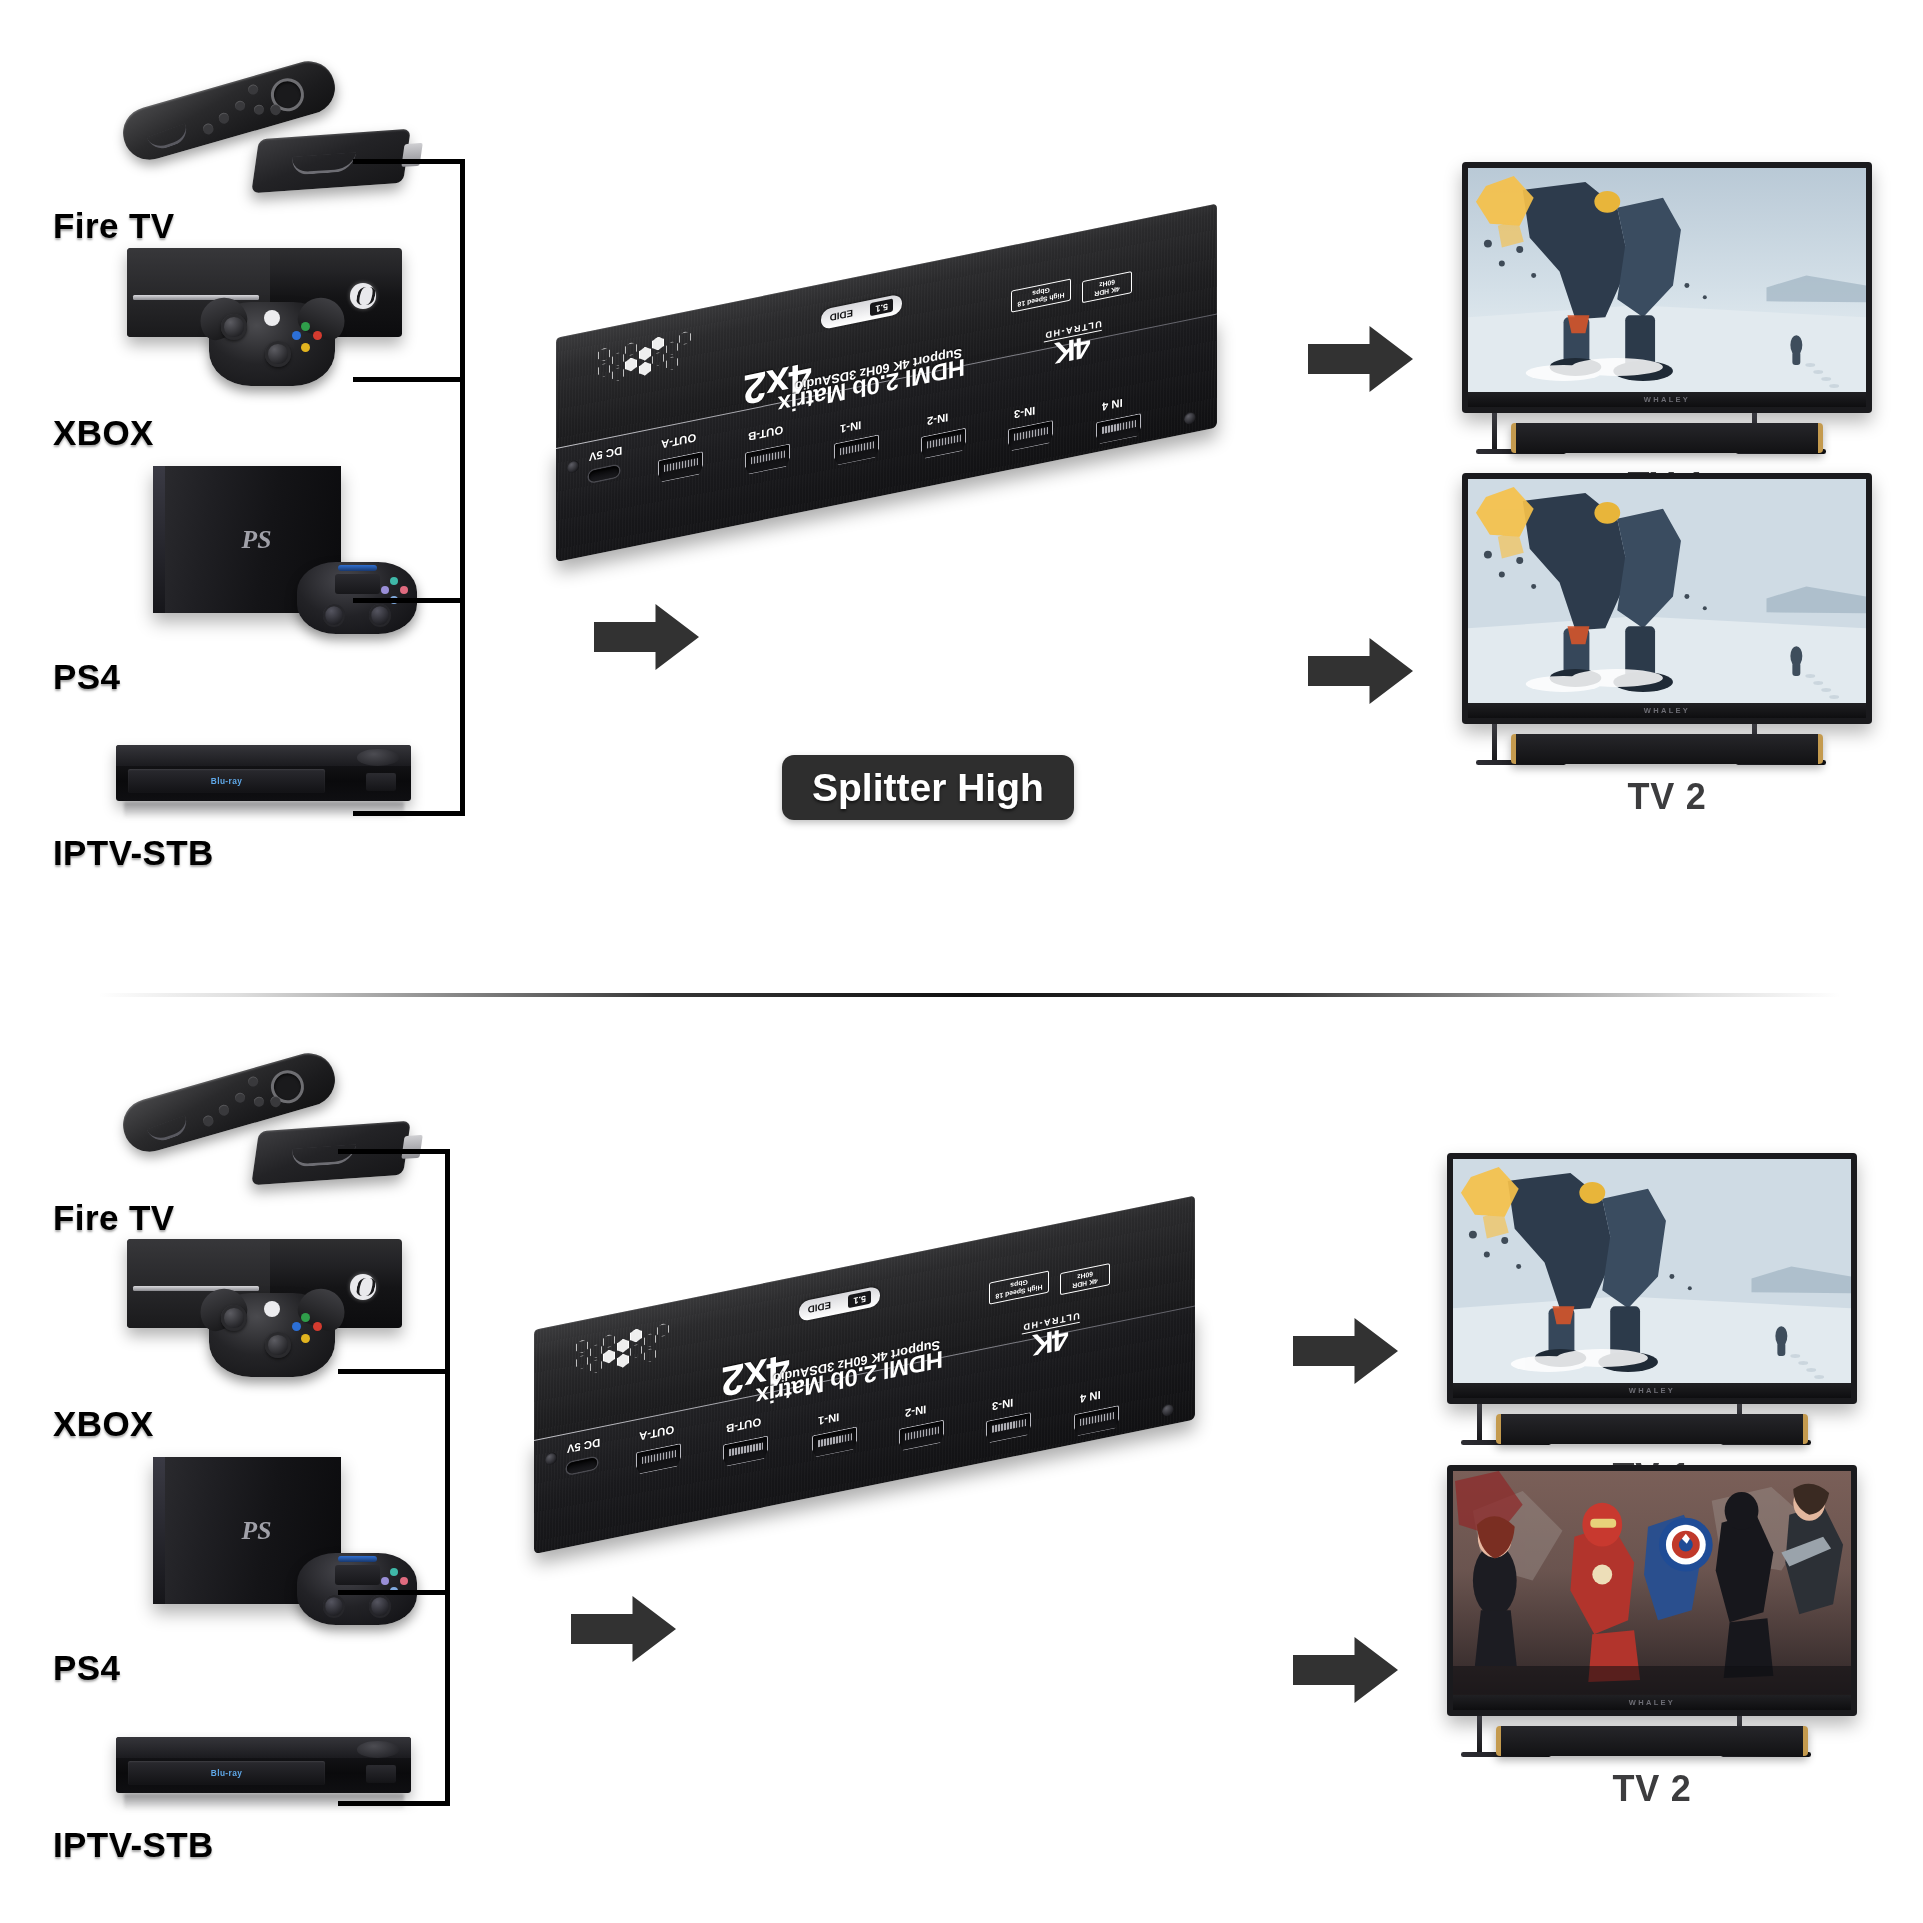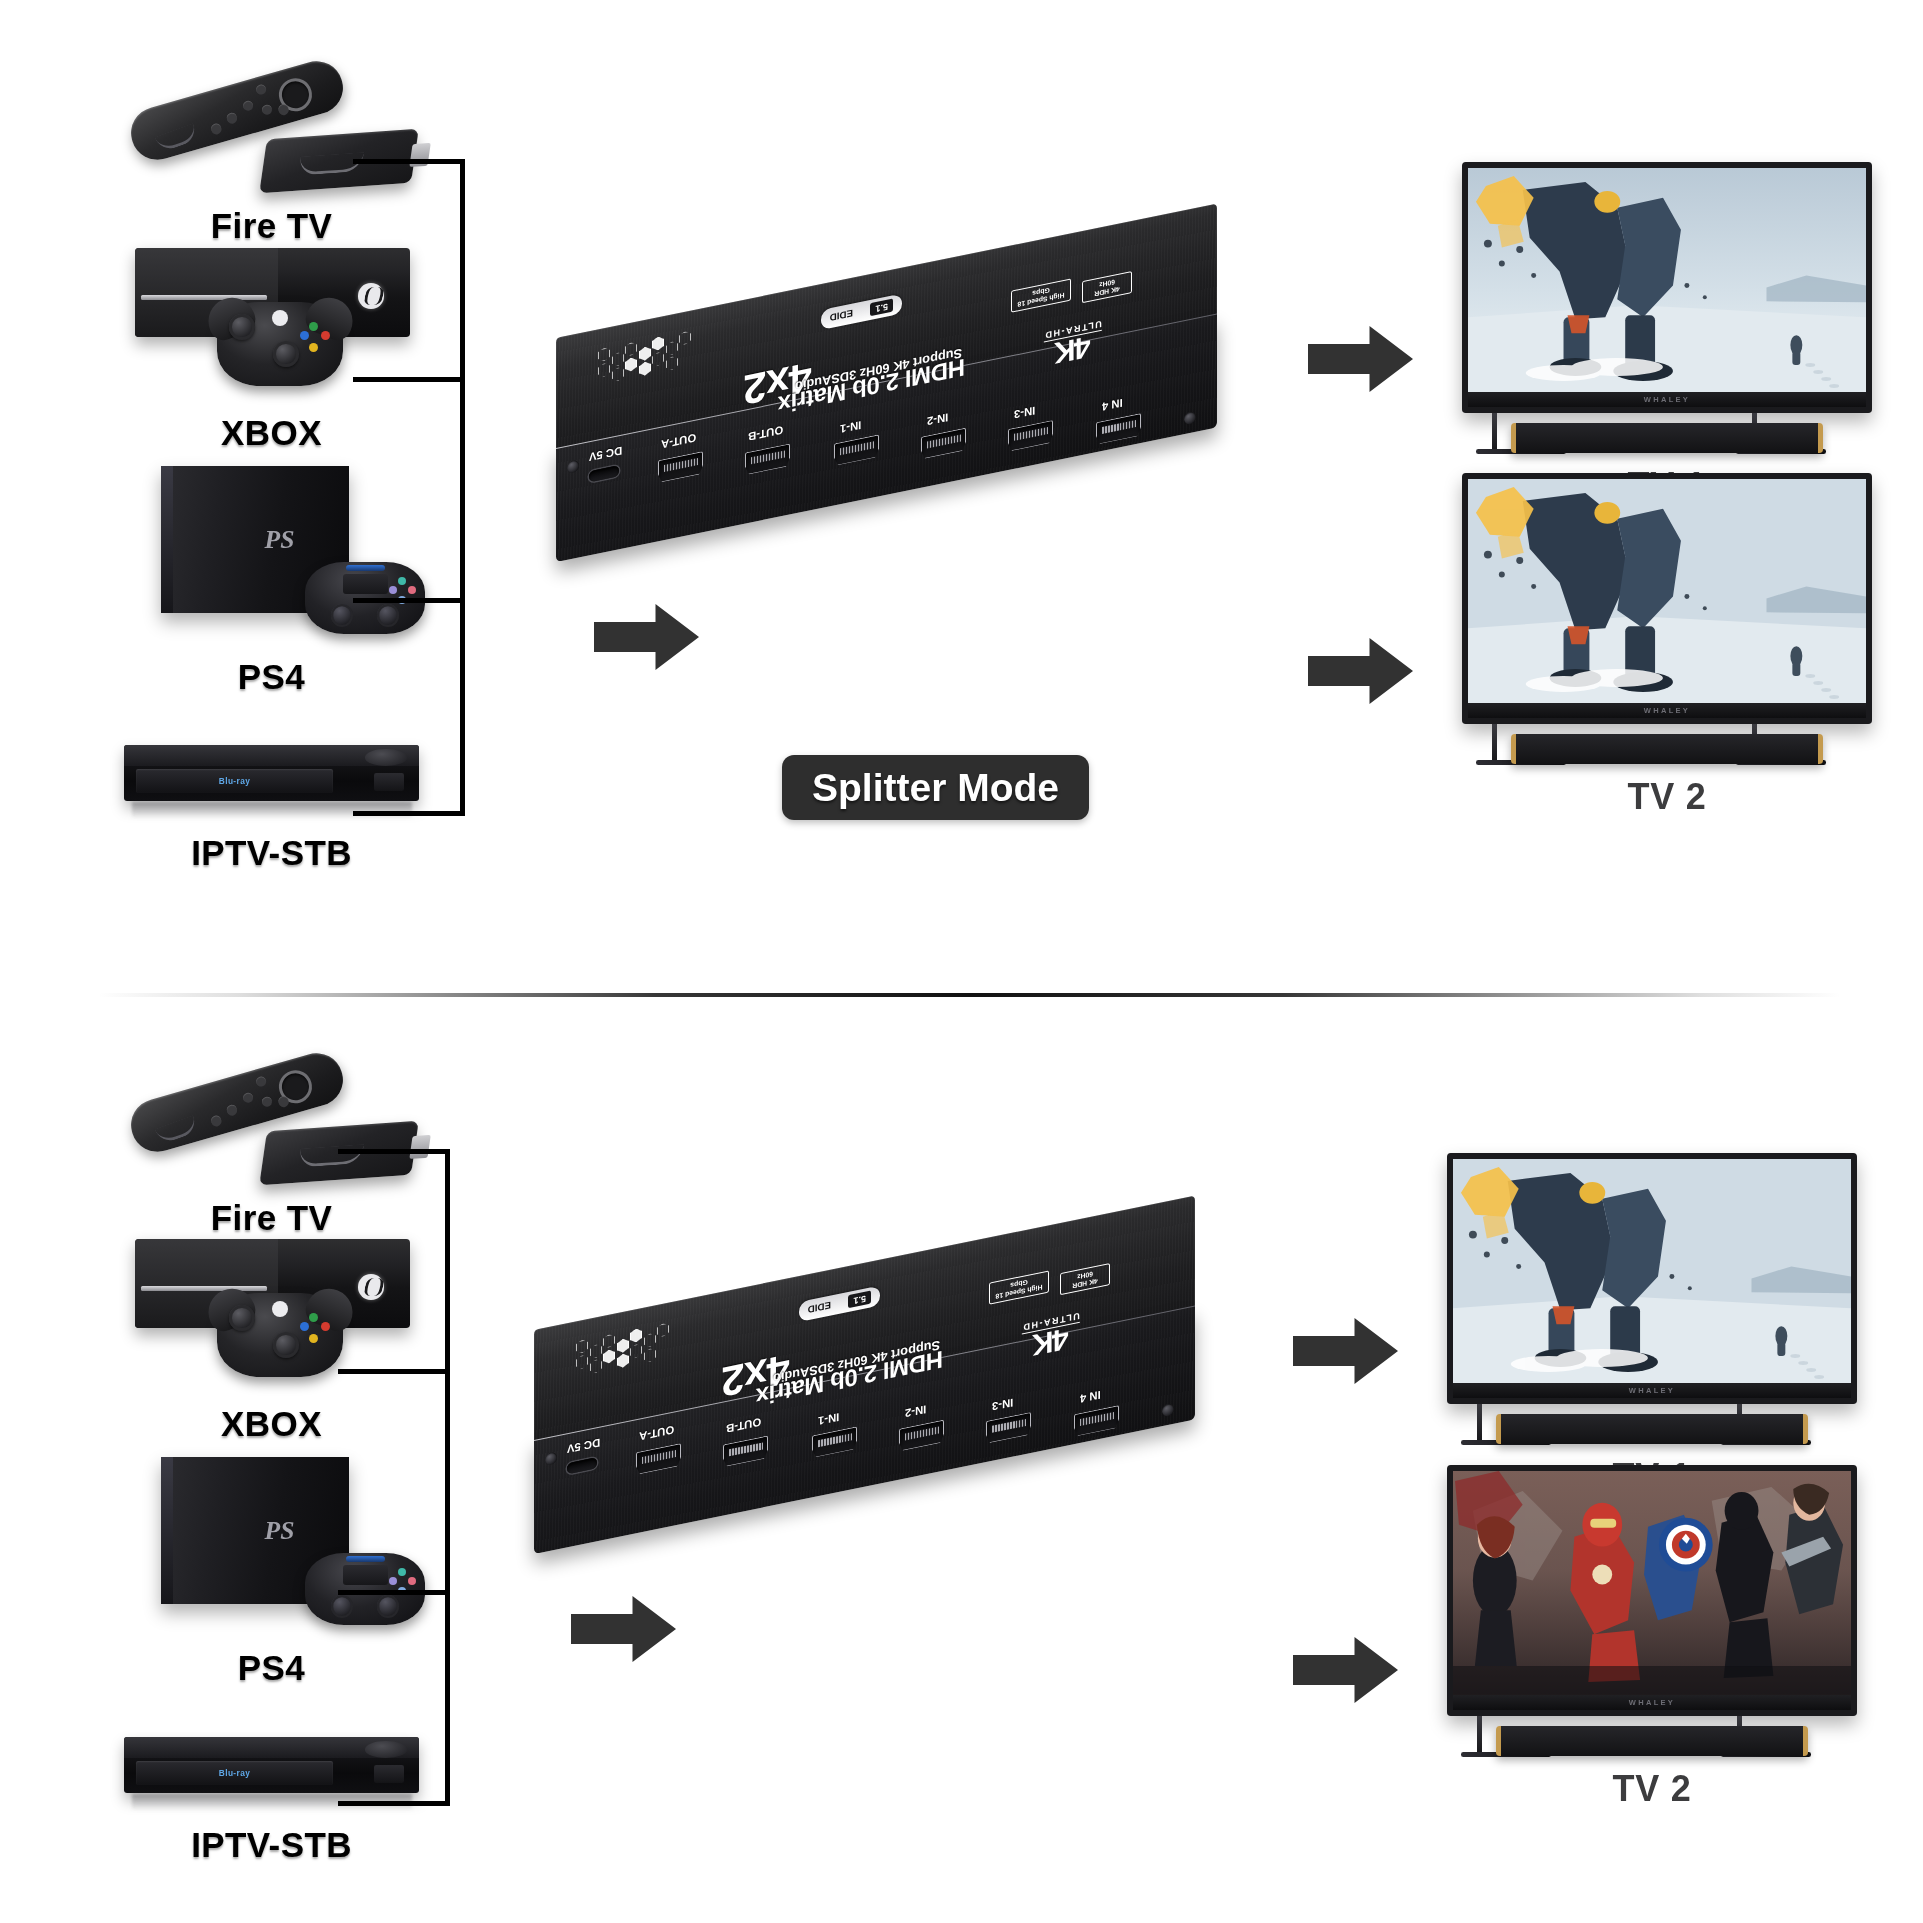--- a/index.html
+++ b/index.html
@@ -10,21 +10,21 @@
   #panel-splitter { top:0; }
   #panel-matrix { top:999px; }
 
   .divider { position:absolute; left:98px; top:993px; width:1743px; height:3.8px;
     background:linear-gradient(to right, rgba(255,255,255,0) 0%, rgba(40,40,40,0.15) 8%,
       rgba(20,20,20,0.85) 32%, #111 50%, rgba(20,20,20,0.85) 68%,
       rgba(40,40,40,0.15) 92%, rgba(255,255,255,0) 100%); }
 
   
   .sources { position:absolute; left:45px; top:30px; width:421px; height:902px; }
-  .source { position:absolute; left:16px; width:421px; text-align:center; }
+  .source { position:absolute; left:8px; width:421px; }
   .source-label { font-size:35px; font-weight:bold; color:#000; letter-spacing:0.4px;
     text-shadow:0 1.5px 2.3px rgba(0,0,0,0.35); margin-top:3px; }
   .dev { position:relative; margin:0 auto; }
 
   
   .firetv { width:293px; height:128px; }
   .ft-remote { position:absolute; left:3px; top:9px; width:218px; height:53px;
     background:linear-gradient(165deg,#4a4a4c 0%, #2a2a2c 38%, #1b1b1d 72%, #121213 100%);
     border-radius:27px/25.6px; transform:rotate(-16deg);
     box-shadow:0 6px 12px rgba(0,0,0,0.35), inset 0 1.5px 1.5px rgba(255,255,255,0.18); }
@@ -384,21 +384,21 @@
         <div class="port-label" style="left:458px; top:53px;">IN-3</div>
 
         <div class="port" style="left:540px; top:83px;"></div>
         <div class="port-label" style="left:546px; top:63px;">IN 4</div>
 
         <div class="screw" style="left:628px; top:92px;"></div>
       </div>
     </div>
   </div>
 
-  <div class="mode-badge" style="left:782px; top:755px;">Splitter Mode</div>
+  <div class="mode-badge" style="left:782px; top:755px;">Splitter High</div>
 
   <div class="arrow" style="left:1308px; top:323px;">
     <svg width="105" height="72" viewBox="0 0 140 96">
         <polygon points="0,28 82,28 82,4 140,48 82,92 82,68 0,68" fill="#323232"></polygon>
       </svg>
   </div>
   <div class="arrow" style="left:1308px; top:635px;">
     <svg width="105" height="72" viewBox="0 0 140 96">
         <polygon points="0,28 82,28 82,4 140,48 82,92 82,68 0,68" fill="#323232"></polygon>
       </svg>

